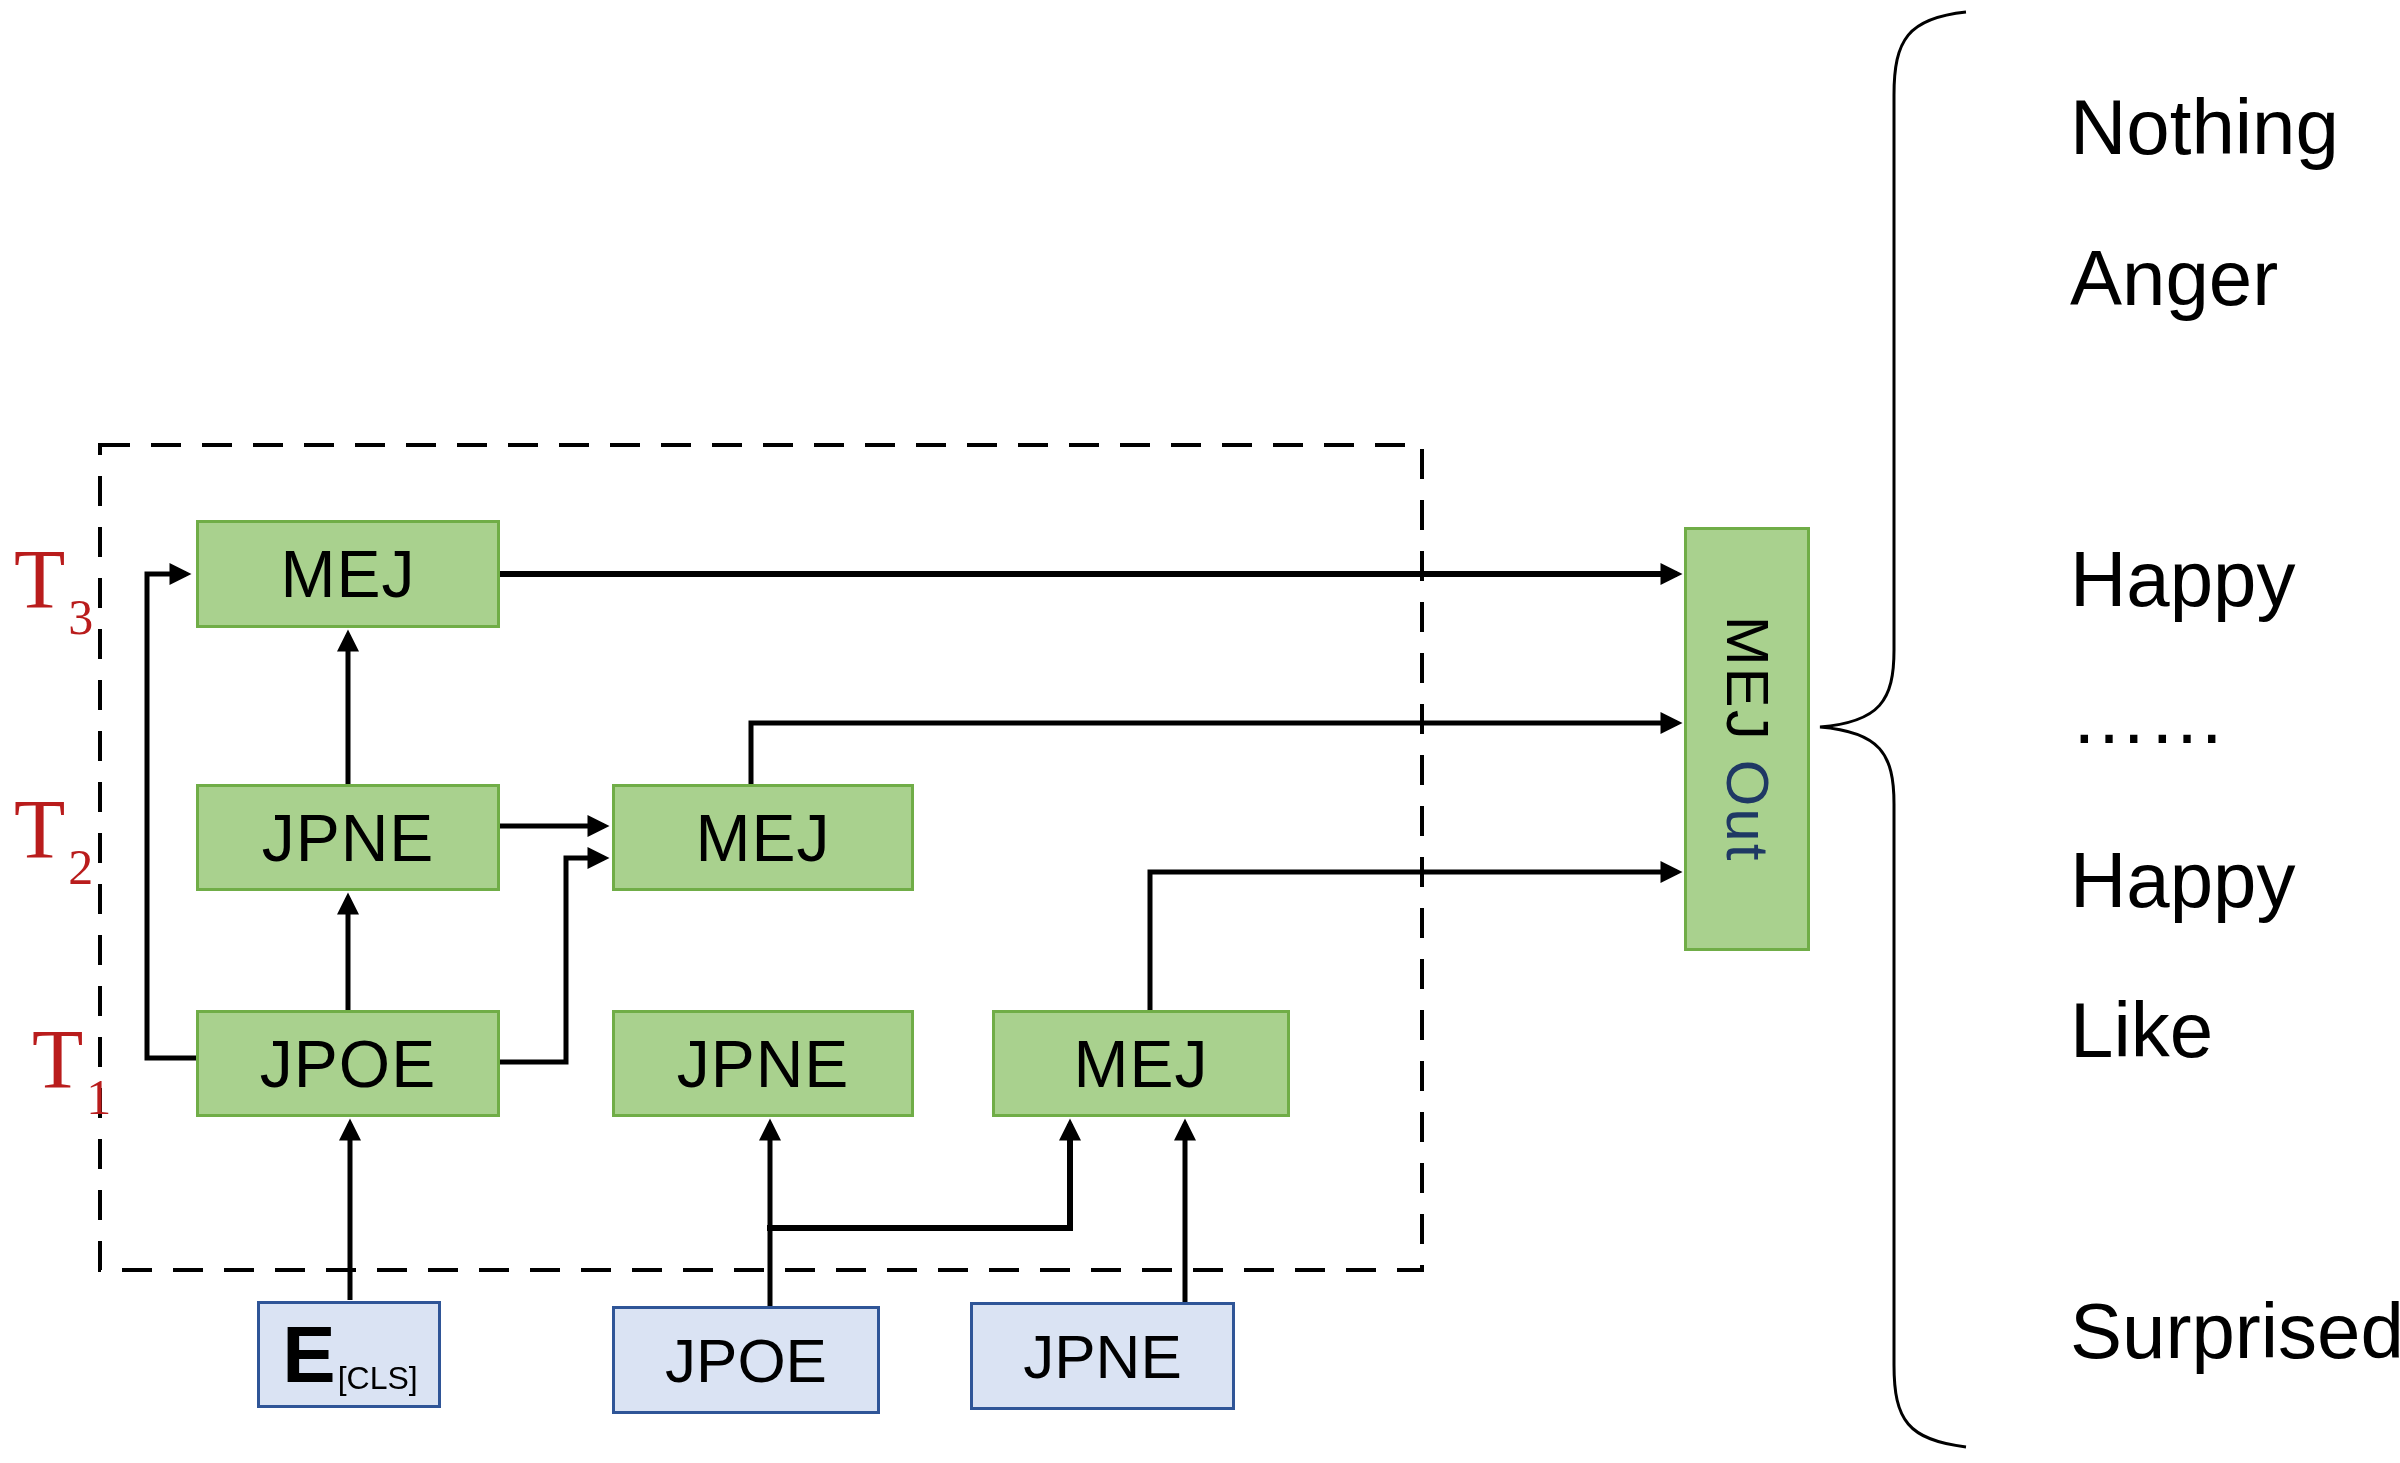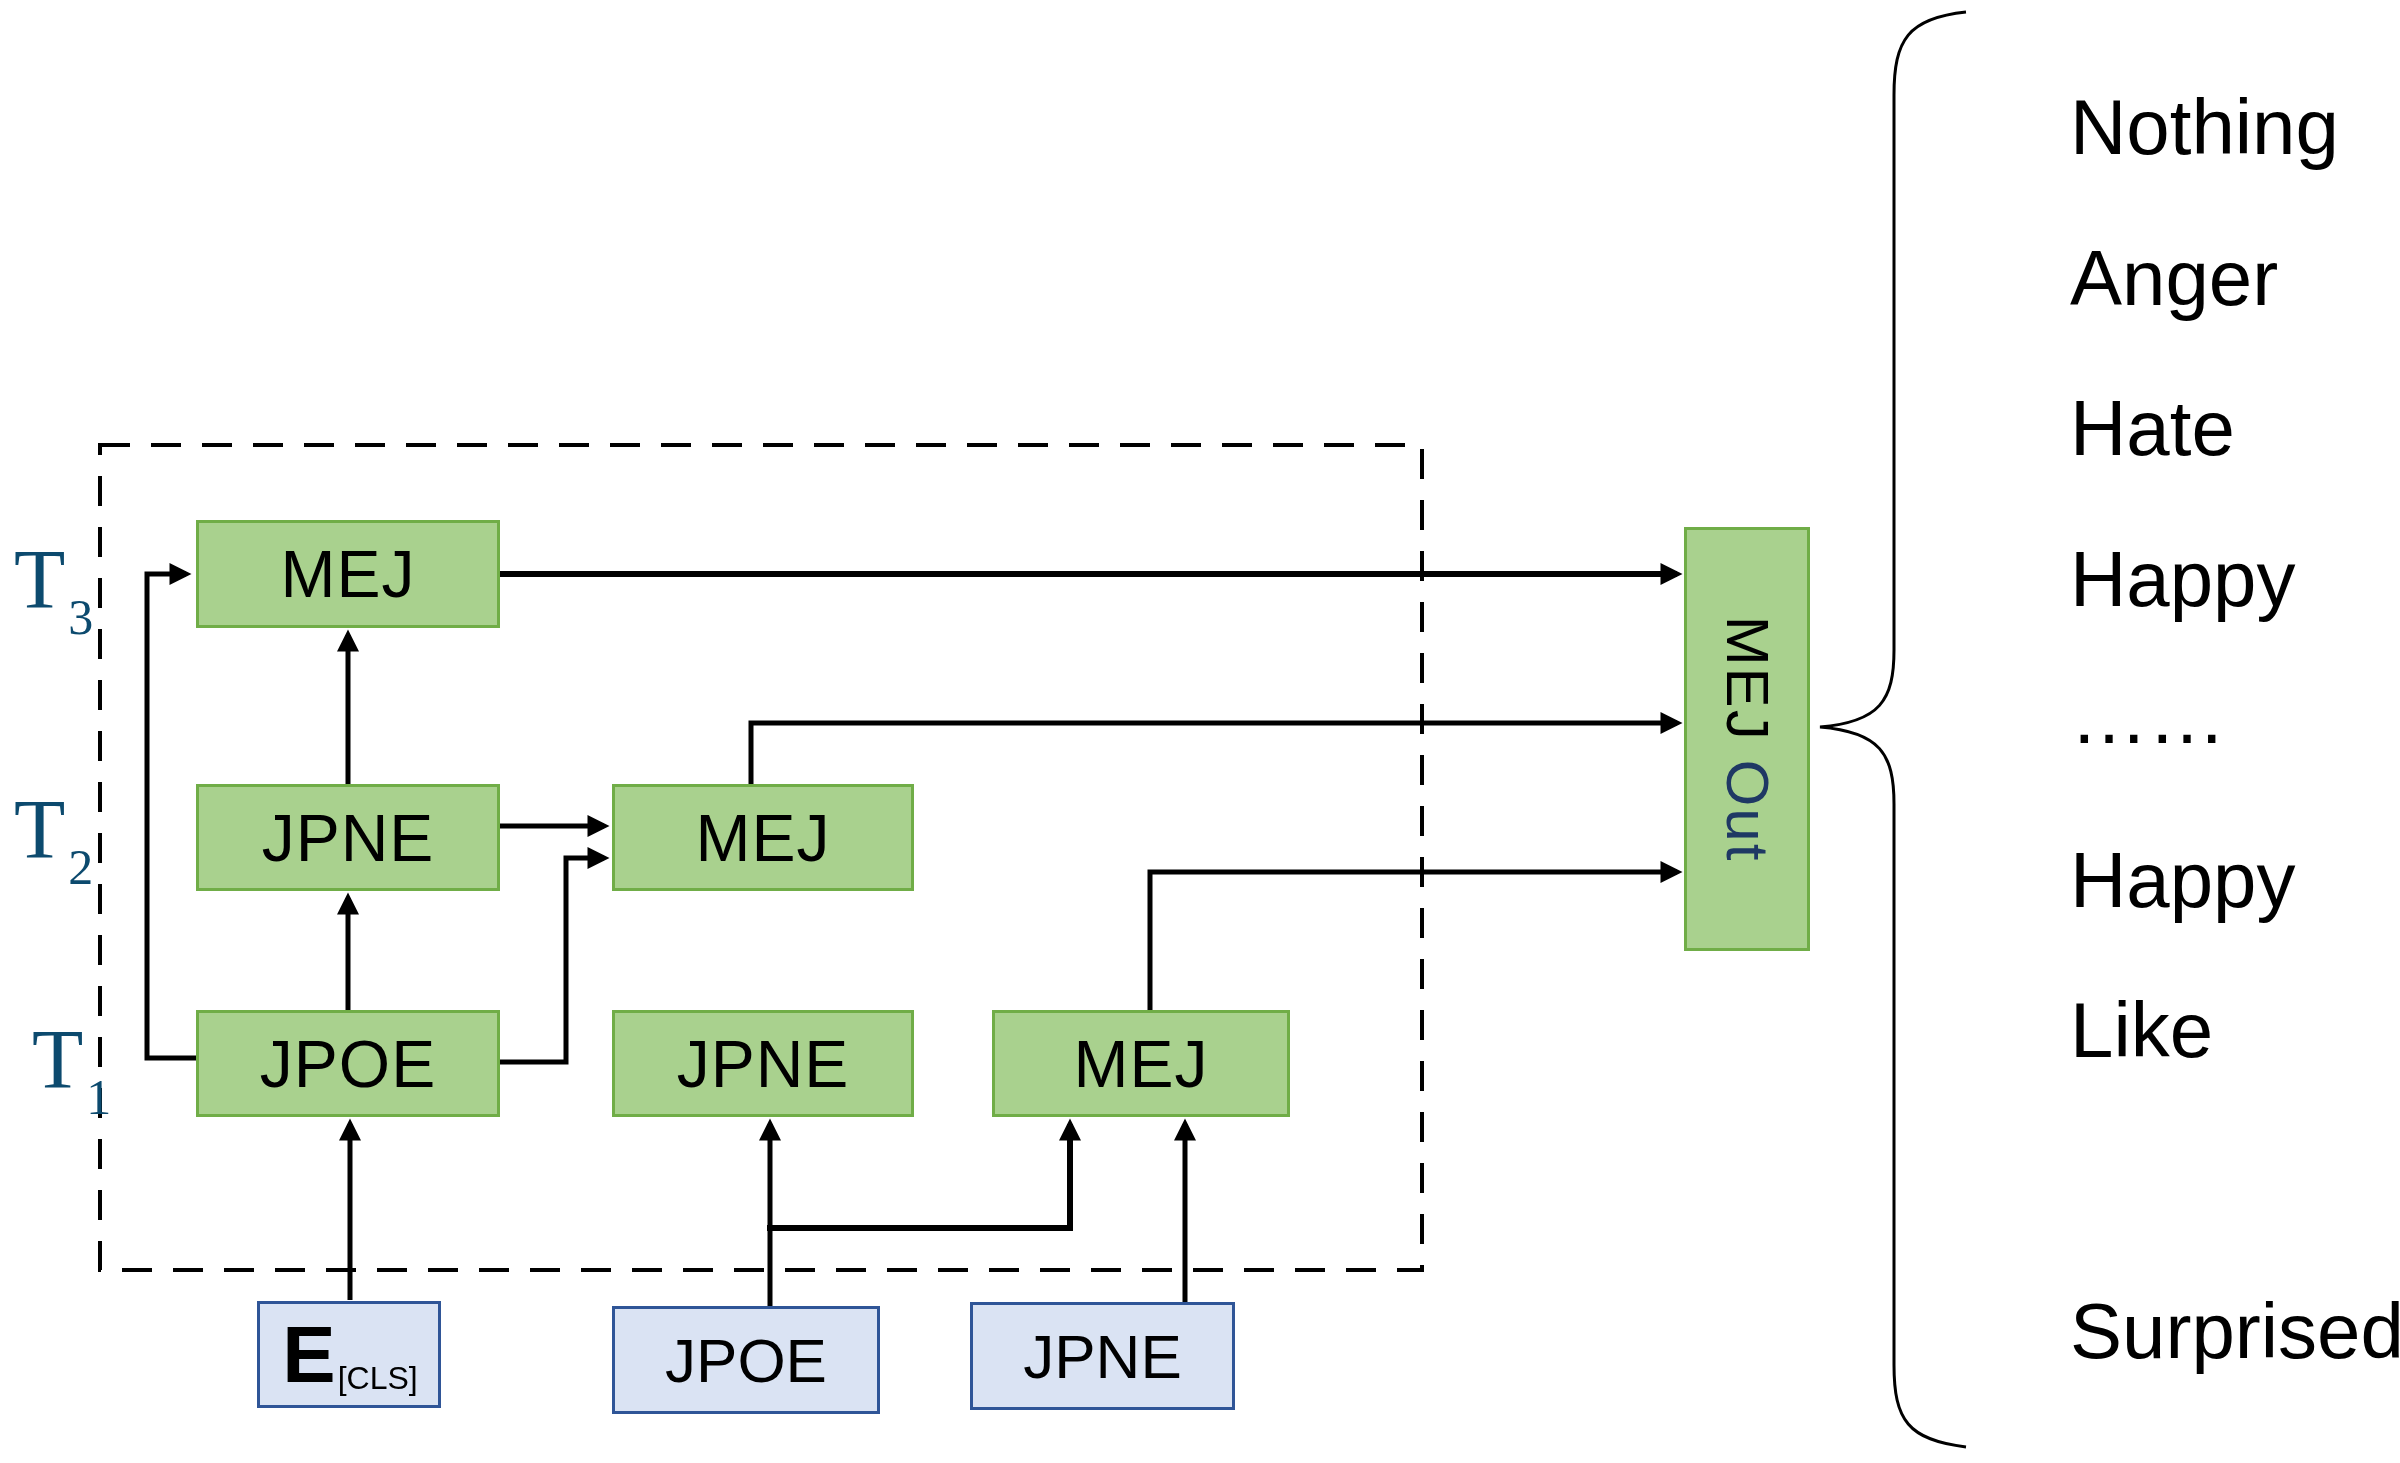--- a/index.html
+++ b/index.html
@@ -60,21 +60,21 @@
     font-size: 60px;
     letter-spacing: 2px;
     color: #000000;
   }
   .vert-label .out-word { color: #1f3864; margin-left: 18px; }
   
   .tlabel {
     position: absolute;
     font-family: "Liberation Serif", serif;
     font-size: 84px;
-    color: #0c4a6e;
+    color: #b91c1c;
     line-height: 1;
   }
   .tsub { font-size: 50px; position: relative; top: 26px; left: 3px; }
   
   .emotion {
     position: absolute;
     left: 2070px;
     font-size: 78px;
     color: #000000;
     line-height: 1.1;
@@ -149,20 +149,19 @@
 
   <div class="bbox" style="left:257px; top:1301px; width:184px; height:107px;">
     <span class="ecap">E</span>
       <span class="esub">[CLS]</span>
   </div>
   <div class="bbox" style="left:612px; top:1306px; width:268px; height:108px;">JPOE</div>
   <div class="bbox" style="left:970px; top:1302px; width:265px; height:108px;">JPNE</div>
 
   <div class="emotion" style="top:53px;">Nothing</div>
   <div class="emotion" style="top:204px;">Anger</div>
-  <div class="emotion" style="top:354px;">Hate</div>
   <div class="emotion" style="top:505px;">Happy</div>
   <div class="emotion" style="top:642px;">……</div>
   <div class="emotion" style="top:806px;">Happy</div>
   <div class="emotion" style="top:956px;">Like</div>
   <div class="emotion" style="top:1257px;">Surprised</div>
 
 </div>
 
 </body></html>

